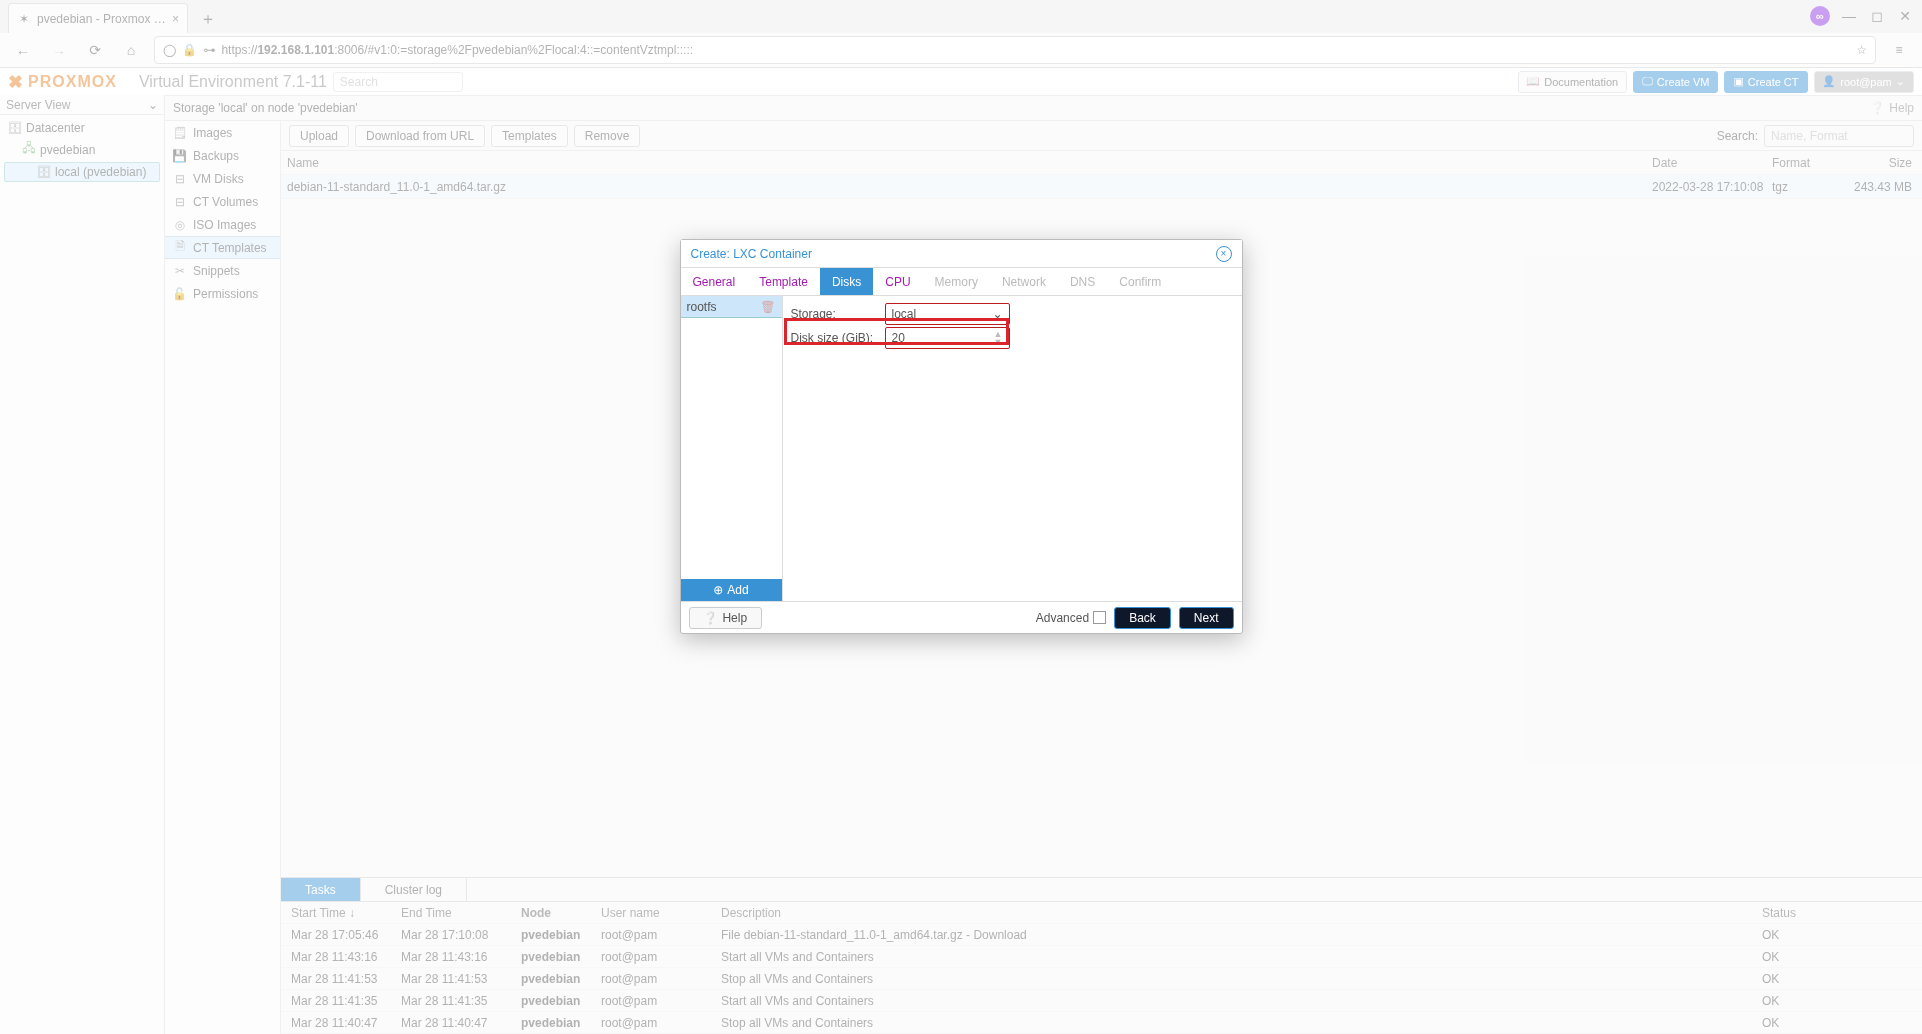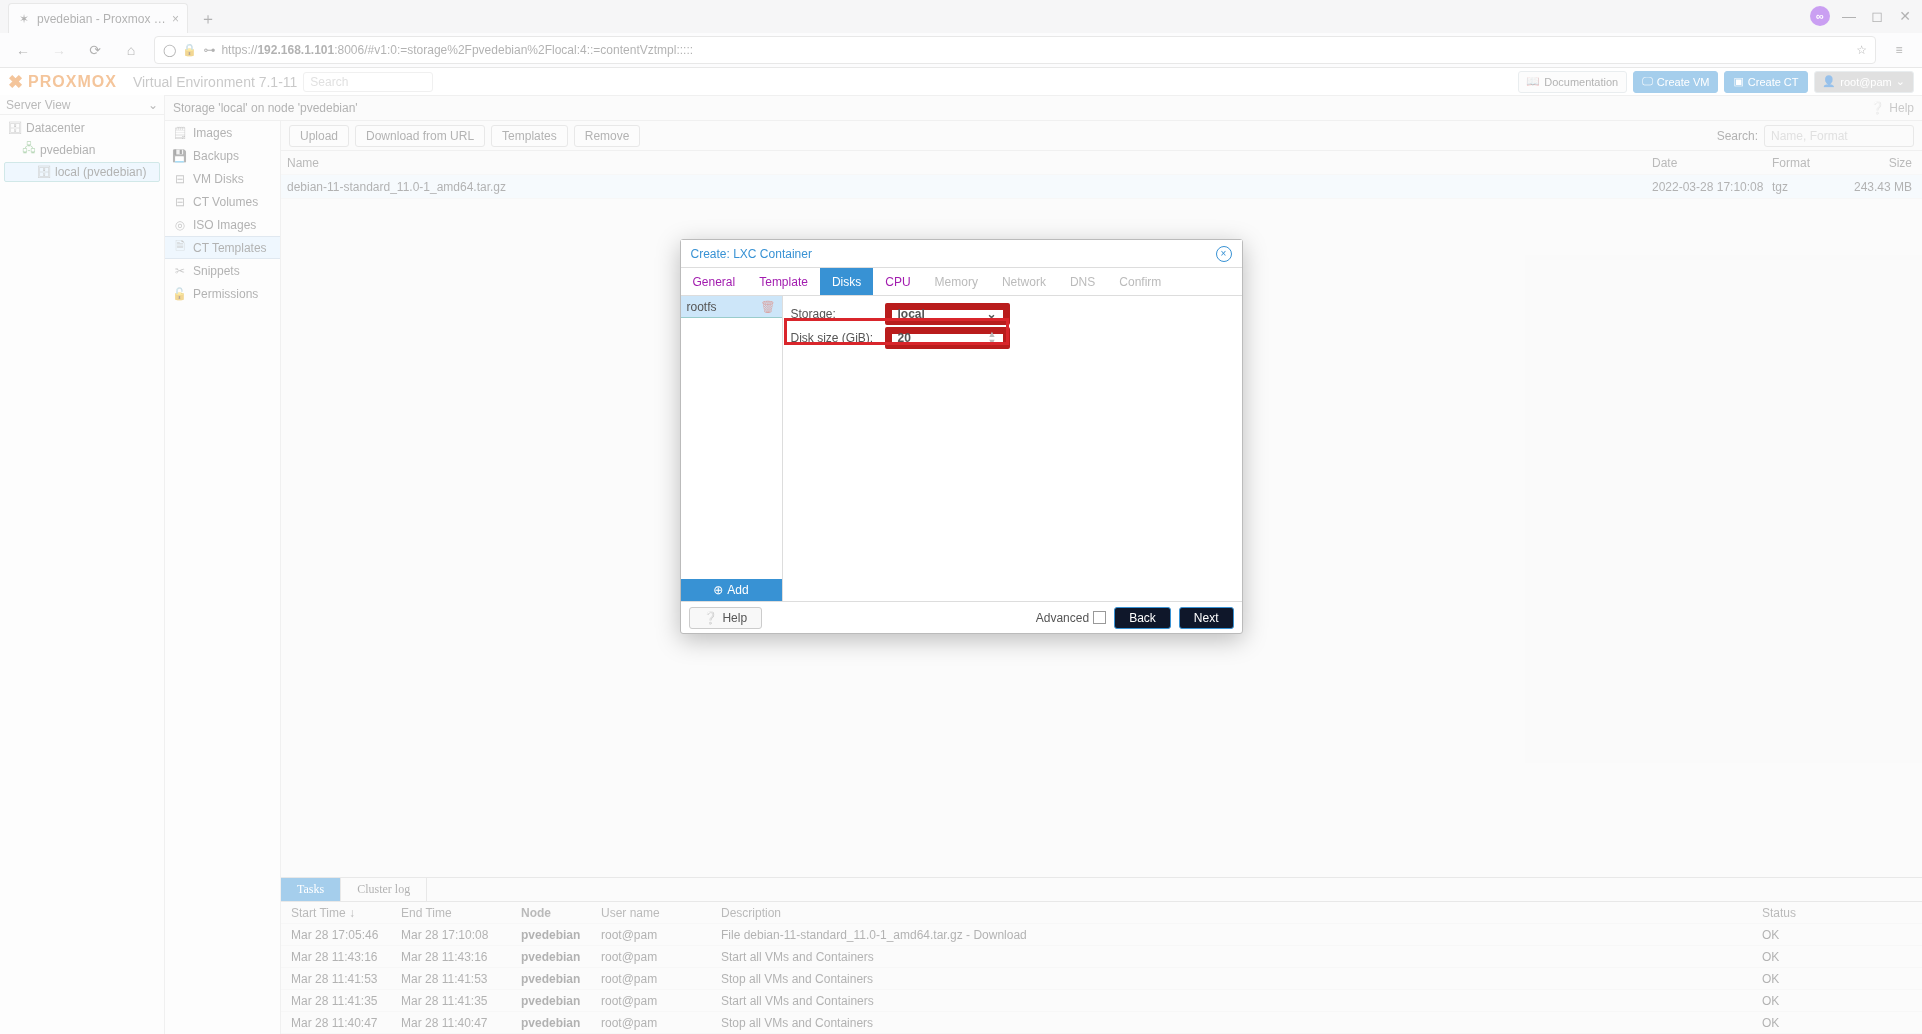--- a/index.html
+++ b/index.html
@@ -24,21 +24,21 @@
 .urlbar { flex:1; height:28px; border:1px solid #ccc; border-radius:4px; background:#fff; display:flex; align-items:center; padding:0 8px; gap:6px;}
 .urlbar .shield,.urlbar .lock,.urlbar .key { color:#555; font-size:12px;}
 .urltext { flex:1; white-space:nowrap; overflow:hidden;}
 .star { color:#555;}
 .hamburger { width:26px; height:26px; display:flex; align-items:center; justify-content:center;}
 
 
 .pve-header { height:28px; background:#fff; border-bottom:1px solid #ddd; display:flex; align-items:center; padding:0 8px; gap:6px;}
 .pve-logo { color:#e67e22; font-weight:bold; font-size:16px; letter-spacing:1px; display:flex; align-items:center; gap:4px;}
 .pve-logo .x { color:#e67e22; font-size:18px;}
-.env-label { color:#888; font-size:14px; margin-left:10px;}
+.env-label { color:#888; font-size:16px; margin-left:16px;}
 .search-box { width:130px; height:20px; border:1px solid #ddd; border-radius:3px; padding:0 6px; color:#bbb; display:flex; align-items:center;}
 .hdr-spacer { flex:1;}
 .hdr-btn { height:22px; padding:0 8px; border:1px solid #cfd8dc; background:#f8f8f8; border-radius:3px; display:flex; align-items:center; gap:4px; font-size:11px;}
 .hdr-btn.blue { background:#3892d4; border-color:#3892d4; color:#fff;}
 .hdr-btn.user { background:#bbb; color:#fff;}
 
 
 .main { position:absolute; top:95px; left:0; right:0; bottom:0; display:flex;}
 .left-panel { width:165px; border-right:1px solid #ddd; background:#fafafa;}
 .left-panel .panel-head { height:20px; border-bottom:1px solid #ddd; padding:3px 6px; color:#666; position:relative;}
@@ -66,21 +66,21 @@
 .grid-head { background:#f5f5f5; color:#666;}
 .gc-name { flex:1; padding-left:6px;}
 .gc-date { width:120px;}
 .gc-format { width:70px;}
 .gc-size { width:80px; text-align:right; padding-right:10px;}
 .grid-row.sel { background:#eaf3fb;}
 
 
 .tasklog { border-top:1px solid #ccc;}
 .tasktabs { height:24px; display:flex; border-bottom:1px solid #ccc;}
-.ttab { padding:0 16px; display:flex; align-items:center; border-right:1px solid #ccc; background:#f5f5f5;font-family:Liberation Serif, serif;}
+.ttab { padding:0 24px; display:flex; align-items:center; border-right:1px solid #ccc; background:#f5f5f5;}
 .ttab.active { background:#3892d4; color:#fff;}
 .taskgrid .grid-head,.taskgrid .grid-row { height:22px;}
 .tc-start { width:120px; padding-left:10px;}
 .tc-end { width:120px;}
 .tc-node { width:80px;font-weight:bold;}
 .tc-user { width:120px;}
 .tc-desc { flex:1;}
 .tc-status { width:160px;}
 
 
@@ -94,21 +94,21 @@
 .mtab.active { background:#3892d4; color:#fff;}
 .modal-body { display:flex; height:305px;}
 .modal-left { width:102px; border-right:1px solid #ddd;}
 .mrow { height:22px; display:flex; align-items:center; justify-content:space-between; padding:0 6px;}
 .mrow.sel { background:#cde6f9; border-bottom:1px solid #9cc;}
 .trash { color:#d9a6a6;}
 .addbtn { height:22px; margin:0; background:#3892d4; color:#fff; display:flex; align-items:center; justify-content:center; gap:4px;}
 .modal-right { flex:1; padding:6px;}
 .field-row { display:flex; align-items:center; height:24px; gap:6px;}
 .field-label { width:90px; padding-left:2px;}
-.field-input { width:125px; height:22px; border:7px solid #b91c1c; border-radius:2px; padding:0 6px; display:flex; align-items:center; justify-content:space-between; background:#fff;font-weight:bold;}
+.field-input { width:125px; height:22px; border:1px solid #b91c1c; border-radius:2px; padding:0 6px; display:flex; align-items:center; justify-content:space-between; background:#fff;}
 .spinner { color:#bbb; font-size:9px; line-height:8px; display:flex; flex-direction:column;}
 .highlight-red { position:absolute; border:3px solid #d9252b; pointer-events:none;}
 .modal-foot { height:32px; border-top:1px solid #ddd; display:flex; align-items:center; padding:0 8px; gap:8px;}
 .foot-spacer { flex:1;}
 .btn { height:22px; padding:0 14px; border:1px solid #3892d4; background:#0f172a; color:#fff; border-radius:3px; display:flex; align-items:center;}
 .btn.help { background:#f8f8f8; color:#555; border-color:#ccc; gap:4px;}
 .adv { display:flex; align-items:center; gap:4px;}
 .chk { width:13px; height:13px; border:1px solid #999; background:#fff;}
 </style>
 </head>

